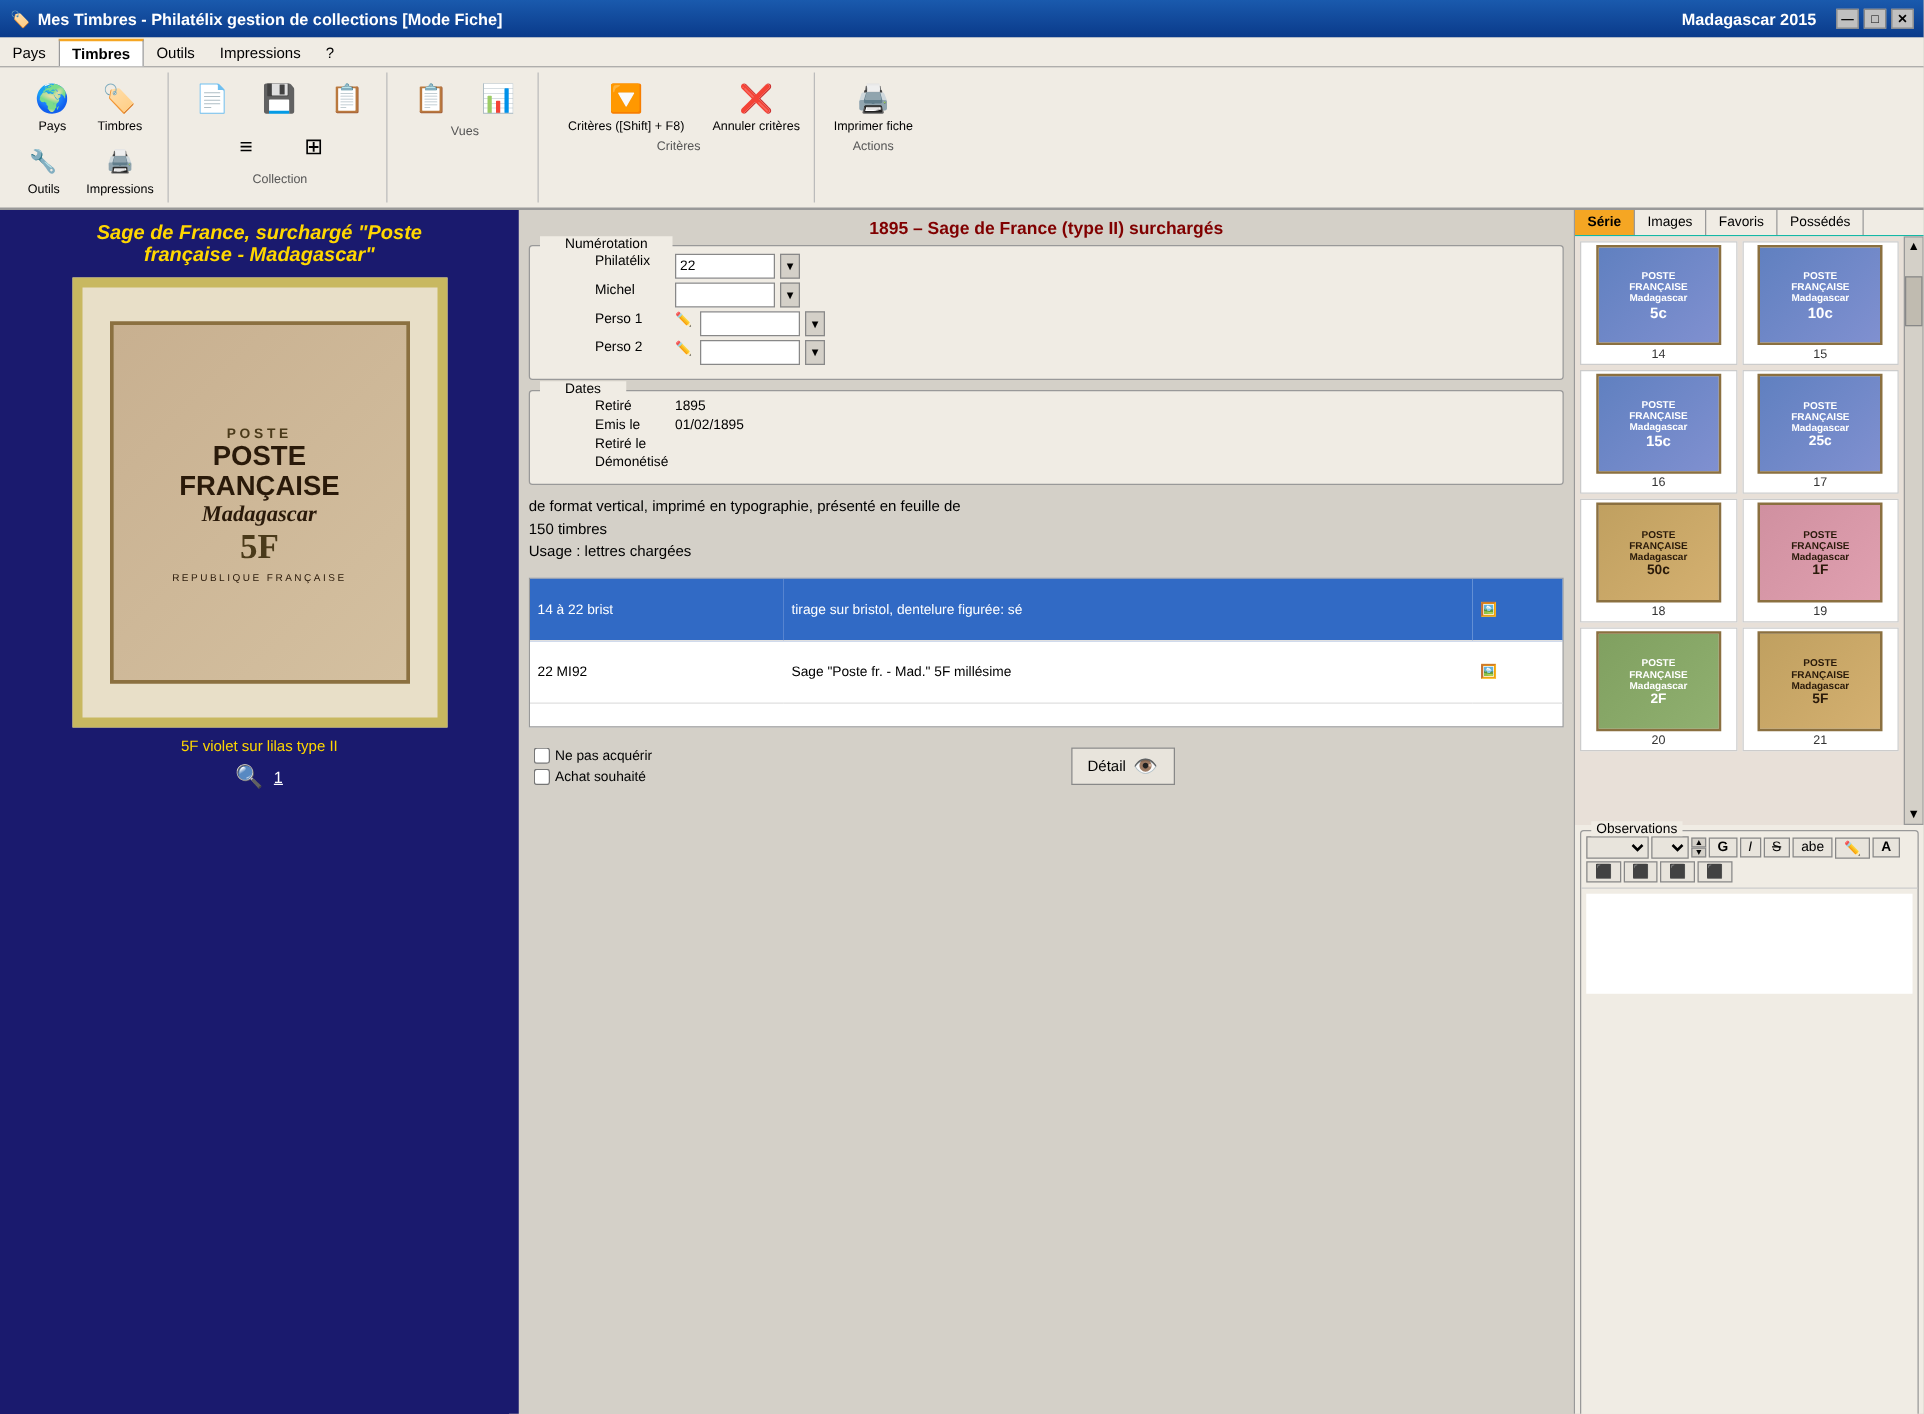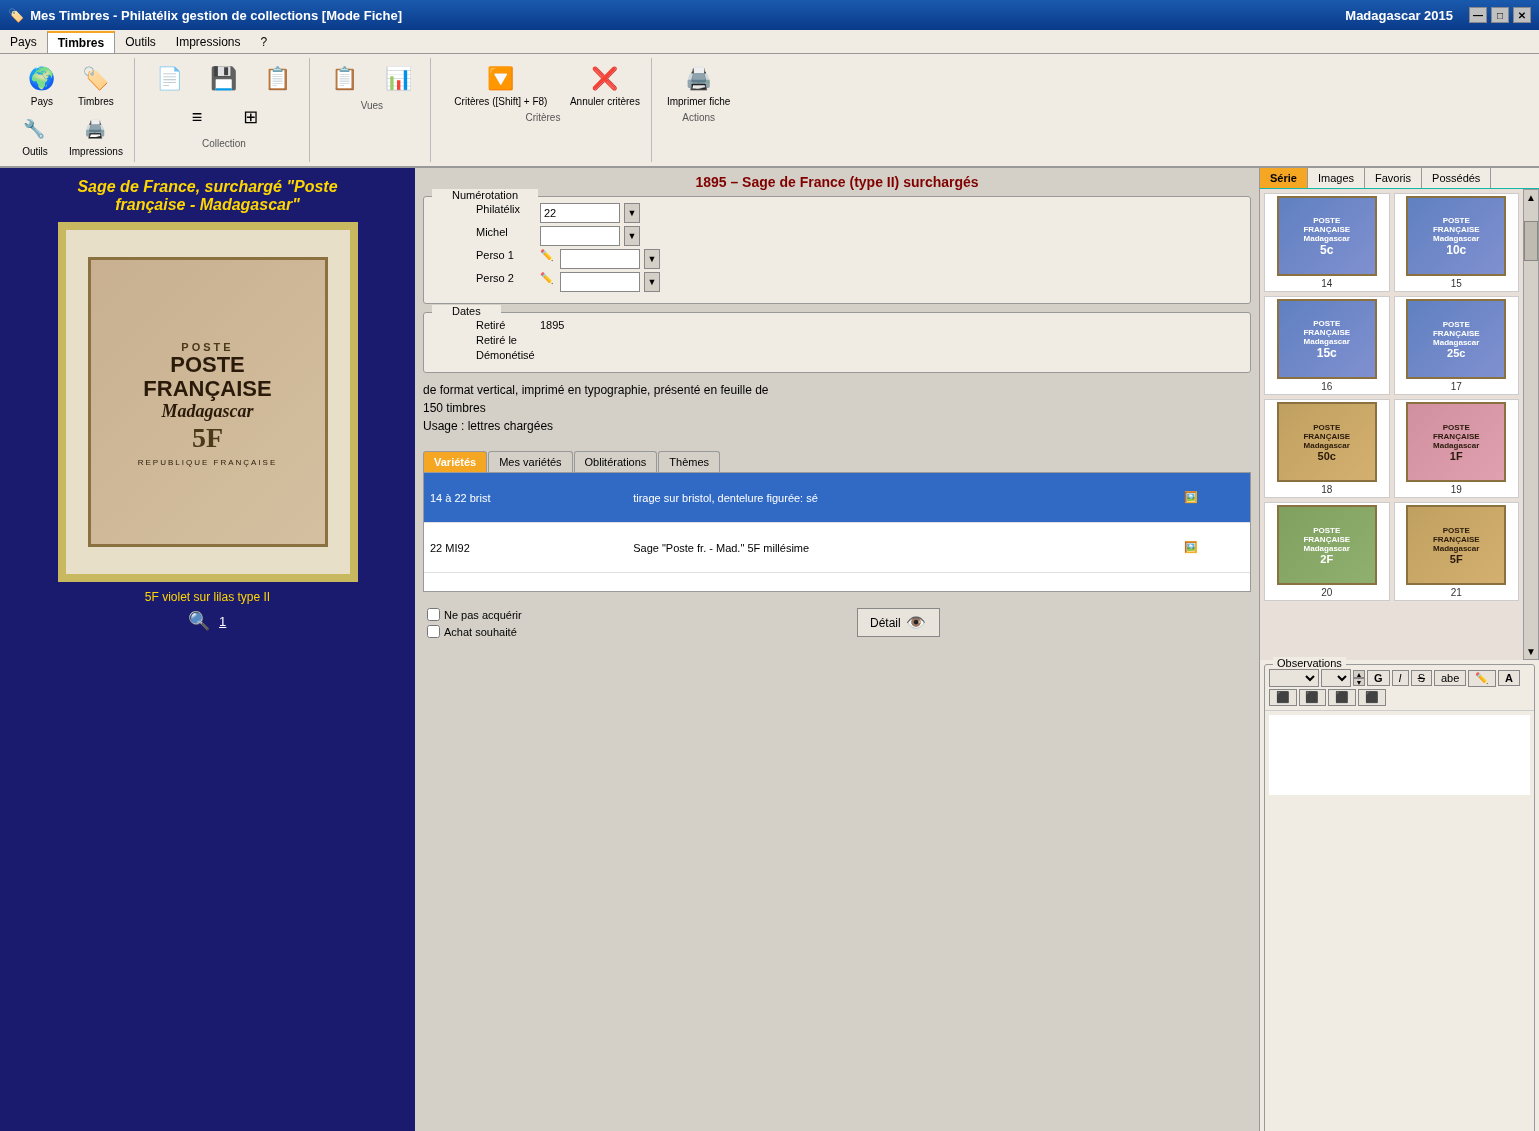--- a/index.html
+++ b/index.html
@@ -569,40 +569,38 @@
       </div>
     </div>
 
     <div class="form-section">
       <span class="form-section-title">Dates</span>
       <div class="form-row">
         <span class="form-label">Retiré</span>
         <span>1895</span>
       </div>
       <div class="form-row">
+        <span class="form-label">Emis le</span>
+        <span>01/02/1895</span>
+      </div>
+      <div class="form-row">
         <span class="form-label">Retiré le</span>
       </div>
       <div class="form-row">
         <span class="form-label">Démonétisé</span>
       </div>
     </div>
 
     <div class="desc-text">
       <span>de format vertical, imprimé en typographie, présenté en feuille de</span><br>
       <span>150 timbres</span><br>
       <span>Usage : lettres chargées</span>
     </div>
 
     <div style="margin-top:8px;">
-      <div class="tabs-container">
-        <div class="tab active">Variétés</div>
-        <div class="tab">Mes variétés</div>
-        <div class="tab">Oblitérations</div>
-        <div class="tab">Thèmes</div>
-      </div>
       <div class="tab-content">
         <table class="var-table">
           <tbody>
             <tr class="var-row selected">
               <td class="var-cell">14 à 22 brist</td>
               <td class="var-cell">tirage sur bristol, dentelure figurée: sé</td>
               <td class="var-cell">🖼️</td>
             </tr>
             <tr class="var-row">
               <td class="var-cell">22 MI92</td>

